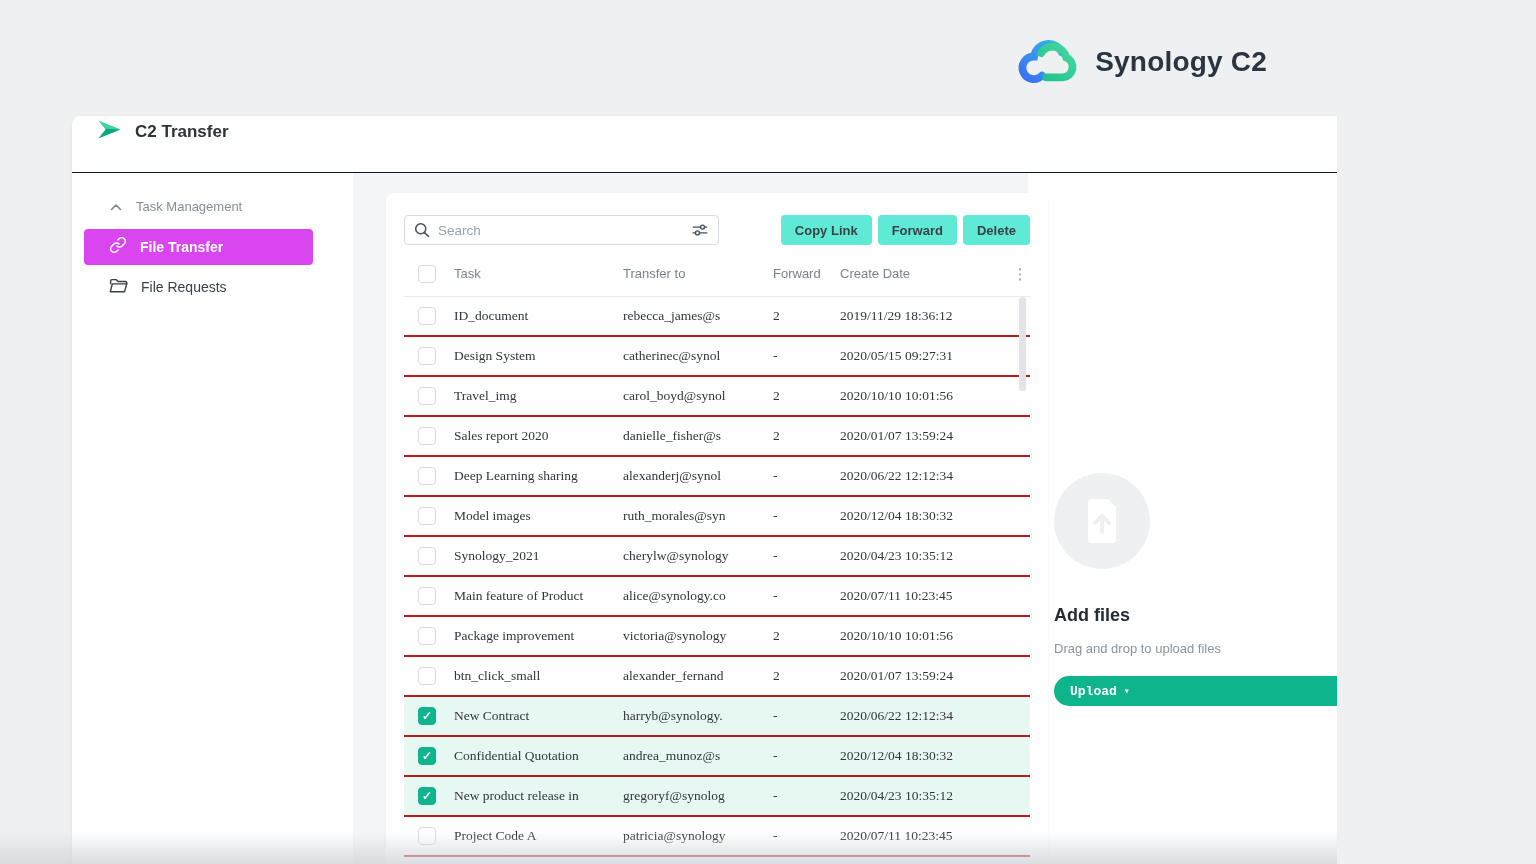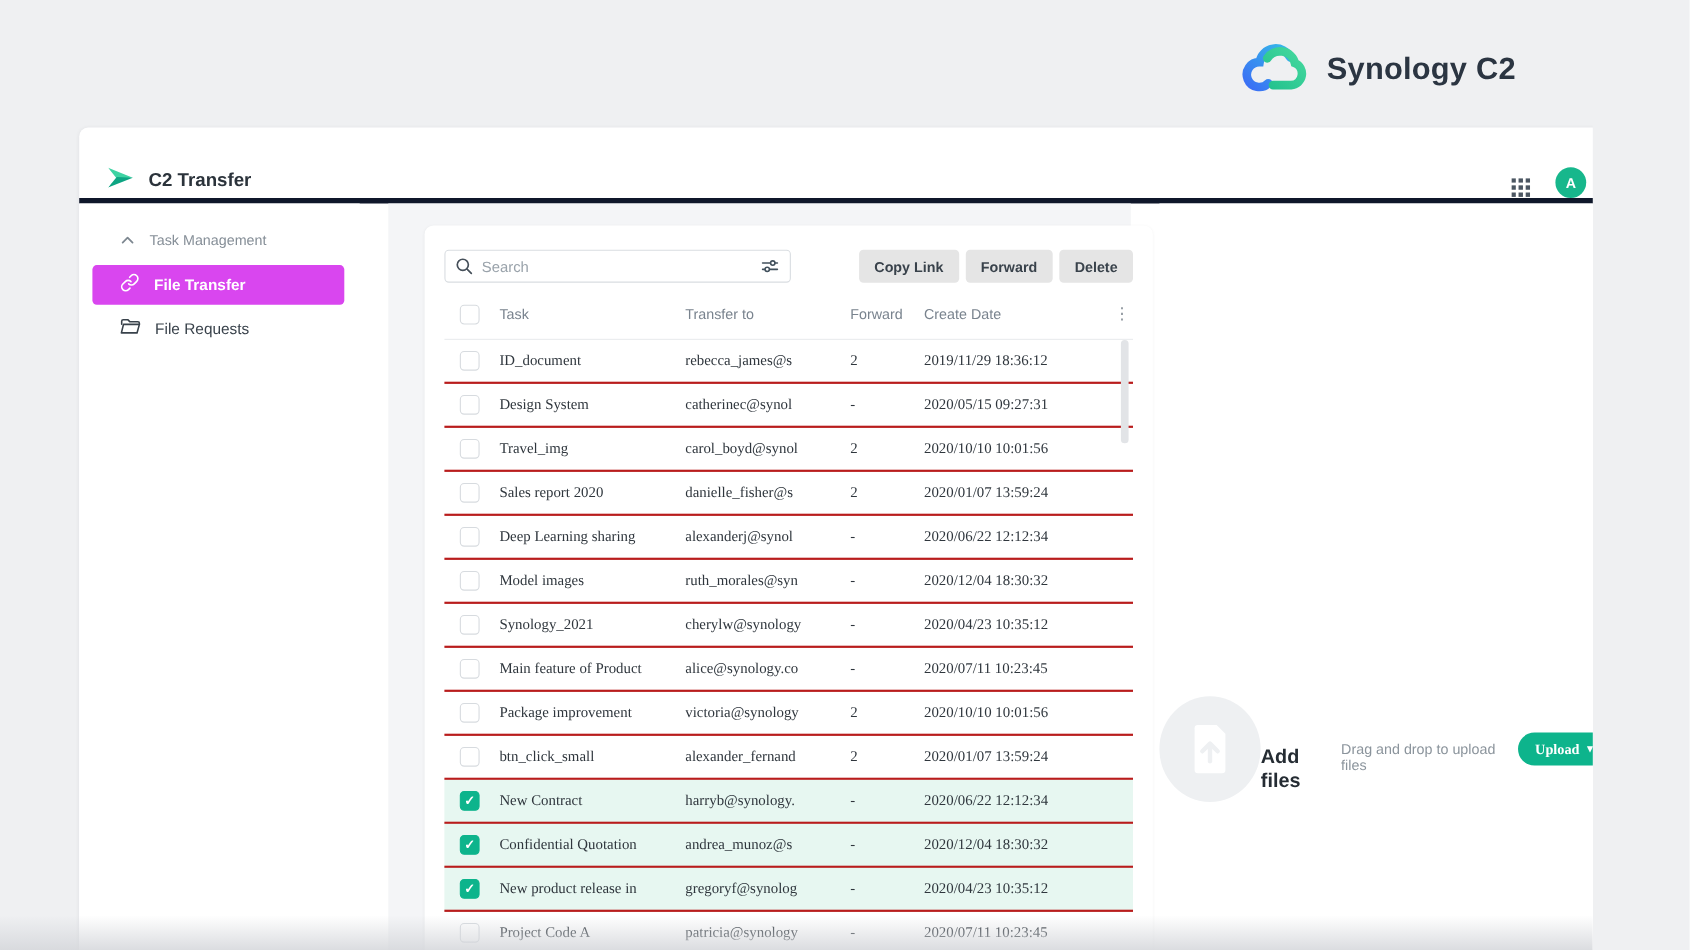--- a/index.html
+++ b/index.html
@@ -1,28 +1,28 @@
 <!DOCTYPE html>
 <html><head>
 <meta charset="utf-8">
 <style>
   * { margin:0; padding:0; box-sizing:border-box; }
   html,body { width:1536px; height:864px; }
   body { font-family:"Liberation Sans", sans-serif; background:#eff0f2; overflow:hidden; }
-  .stage { position:relative; width:1448px; height:864px; overflow:hidden;padding-left:40px; }
+  .stage { position:relative; width:1337px; height:864px; overflow:hidden;padding-left:40px; }
 
   
   .page-logo { position:absolute; top:34px; right:70px; display:flex; align-items:center; gap:14px; }
   .page-logo .logo-text { font-size:28px; font-weight:700; color:#2b3542; letter-spacing:.2px; }
 
   
   .app-card { position:absolute; left:72px; top:116px; width:1392px; height:748px;
               background:#fff; border-radius:8px 8px 0 0; box-shadow:0 1px 4px rgba(20,30,40,.07); }
 
-  .app-header { height:57px; border-bottom:5px solid #0f172a; display:flex; align-items:flex-end; padding:0 22px 0 24px;margin-top:12px; }
+  .app-header { height:57px; border-bottom:1px solid #0f172a; display:flex; align-items:flex-start; padding:0 22px 0 24px; }
   .brand { display:flex; align-items:center; gap:12px; }
   .brand .app-title { font-size:17px; font-weight:700; color:#2b333b; }
   .app-header .spacer { flex:1; }
   .grid-btn { width:20px; height:20px; display:flex; align-items:center; justify-content:center; cursor:pointer; margin-right:22px; }
   .avatar { width:28px; height:28px; border-radius:50%; background:#17b78c; color:#fff; font-size:13px; font-weight:700;
             display:flex; align-items:center; justify-content:center; cursor:pointer; }
 
   .app-body { display:flex; height:691px;gap:26px; }
 
   
@@ -41,46 +41,46 @@
                 border-radius:8px; box-shadow:0 1px 3px rgba(25,35,45,.05); padding:22px 18px 0 18px; }
 
   .toolbar { display:flex; align-items:center; }
   .search-box { position:relative; width:315px; height:30px; }
   .search-input { width:100%; height:30px; border:1px solid #d9dde1; border-radius:4px; padding:0 34px 0 33px;
                   font-size:13.5px; color:#39424b; font-family:"Liberation Sans",sans-serif; outline:none; background:#fff; }
   .search-input::placeholder { color:#9aa3ab; }
   .search-ic { position:absolute; left:9px; top:6px; }
   .tune-ic { position:absolute; right:10px; top:6px; cursor:pointer; }
   .btn-group { margin-left:auto; display:flex; gap:6px; }
-  .tbtn { height:30px; padding:0 14px; background:#e5e5e5; border:none; border-radius:4px;
+  .tbtn { height:30px; padding:0 14px; background:#5eead4; border:none; border-radius:4px;
           font-size:13px; font-weight:700; color:#39424b; font-family:"Liberation Sans",sans-serif; cursor:pointer; }
 
   
   .thead, .trow { display:grid; grid-template-columns:36px 169px 150px 67px 1fr 20px;
                   align-items:center; padding-left:14px; }
   .thead { height:46px; margin-top:6px; border-bottom:1px solid #e9ecee; }
   .thead .th { font-size:13px; color:#79838e; }
   .kebab { font-size:15px; color:#8a929a; cursor:pointer; line-height:1; text-align:center; }
   .trow { height:40px; border-bottom:2px solid #b91c1c; cursor:pointer;font-family:Liberation Serif, serif; }
   .trow.checked { background:#e7f7f1; }
   .cell { font-size:13.5px; color:#2f363d; white-space:nowrap; overflow:hidden; }
   .cb { width:18px; height:18px; border:1px solid #d7dbdf; border-radius:4px; background:#fff; cursor:pointer;
         display:flex; align-items:center; justify-content:center; }
   .cb.on { background:#0db48c; border-color:#0db48c; }
   .cb.on::after { content:"✓"; color:#fff; font-size:12px; font-weight:700; }
   .scroll-thumb { position:absolute; right:22px; top:104px; width:7px; height:94px;
                   background:#e2e4e7; border-radius:4px; cursor:pointer; }
 
   
-  .right-panel { width:410px; flex:none; background:#fff; display:flex; flex-direction:row; align-items:center; padding-top:300px; }
+  .right-panel { width:410px; flex:none; background:#fff; display:flex; flex-direction:column; padding-top:300px; }
   .upload-circle { width:96px; height:96px; border-radius:50%; background:#eef0f2; display:flex; align-items:center; justify-content:center; }
   .add-title { margin-top:36px; font-size:18px; font-weight:700; color:#252c33; }
   .add-sub { margin-top:15px; font-size:13px; color:#8b949c; }
-  .upload-btn { margin-top:0; height:30px; padding:0 16px; border:none; border-radius:15px; background:#0db48c;
-                color:#fff; font-size:13px; font-weight:700; font-family:Liberation Serif, serif; cursor:pointer;
+  .upload-btn { margin-top:20px; height:30px; padding:0 16px; border:none; border-radius:15px; background:#0db48c;
+                color:#fff; font-size:13px; font-weight:700; font-family:Liberation Mono, monospace; cursor:pointer;
                 display:flex; align-items:center; gap:7px; }
   .upload-caret { font-size:10px; }
 
   .bottom-fade { position:absolute; left:0; right:0; bottom:0; height:32px; pointer-events:none;
                  background:linear-gradient(to bottom, rgba(222,224,227,0), rgba(212,214,218,.85)); z-index:50; }
 </style>
 </head>
 <body>
 
 <div class="stage">

